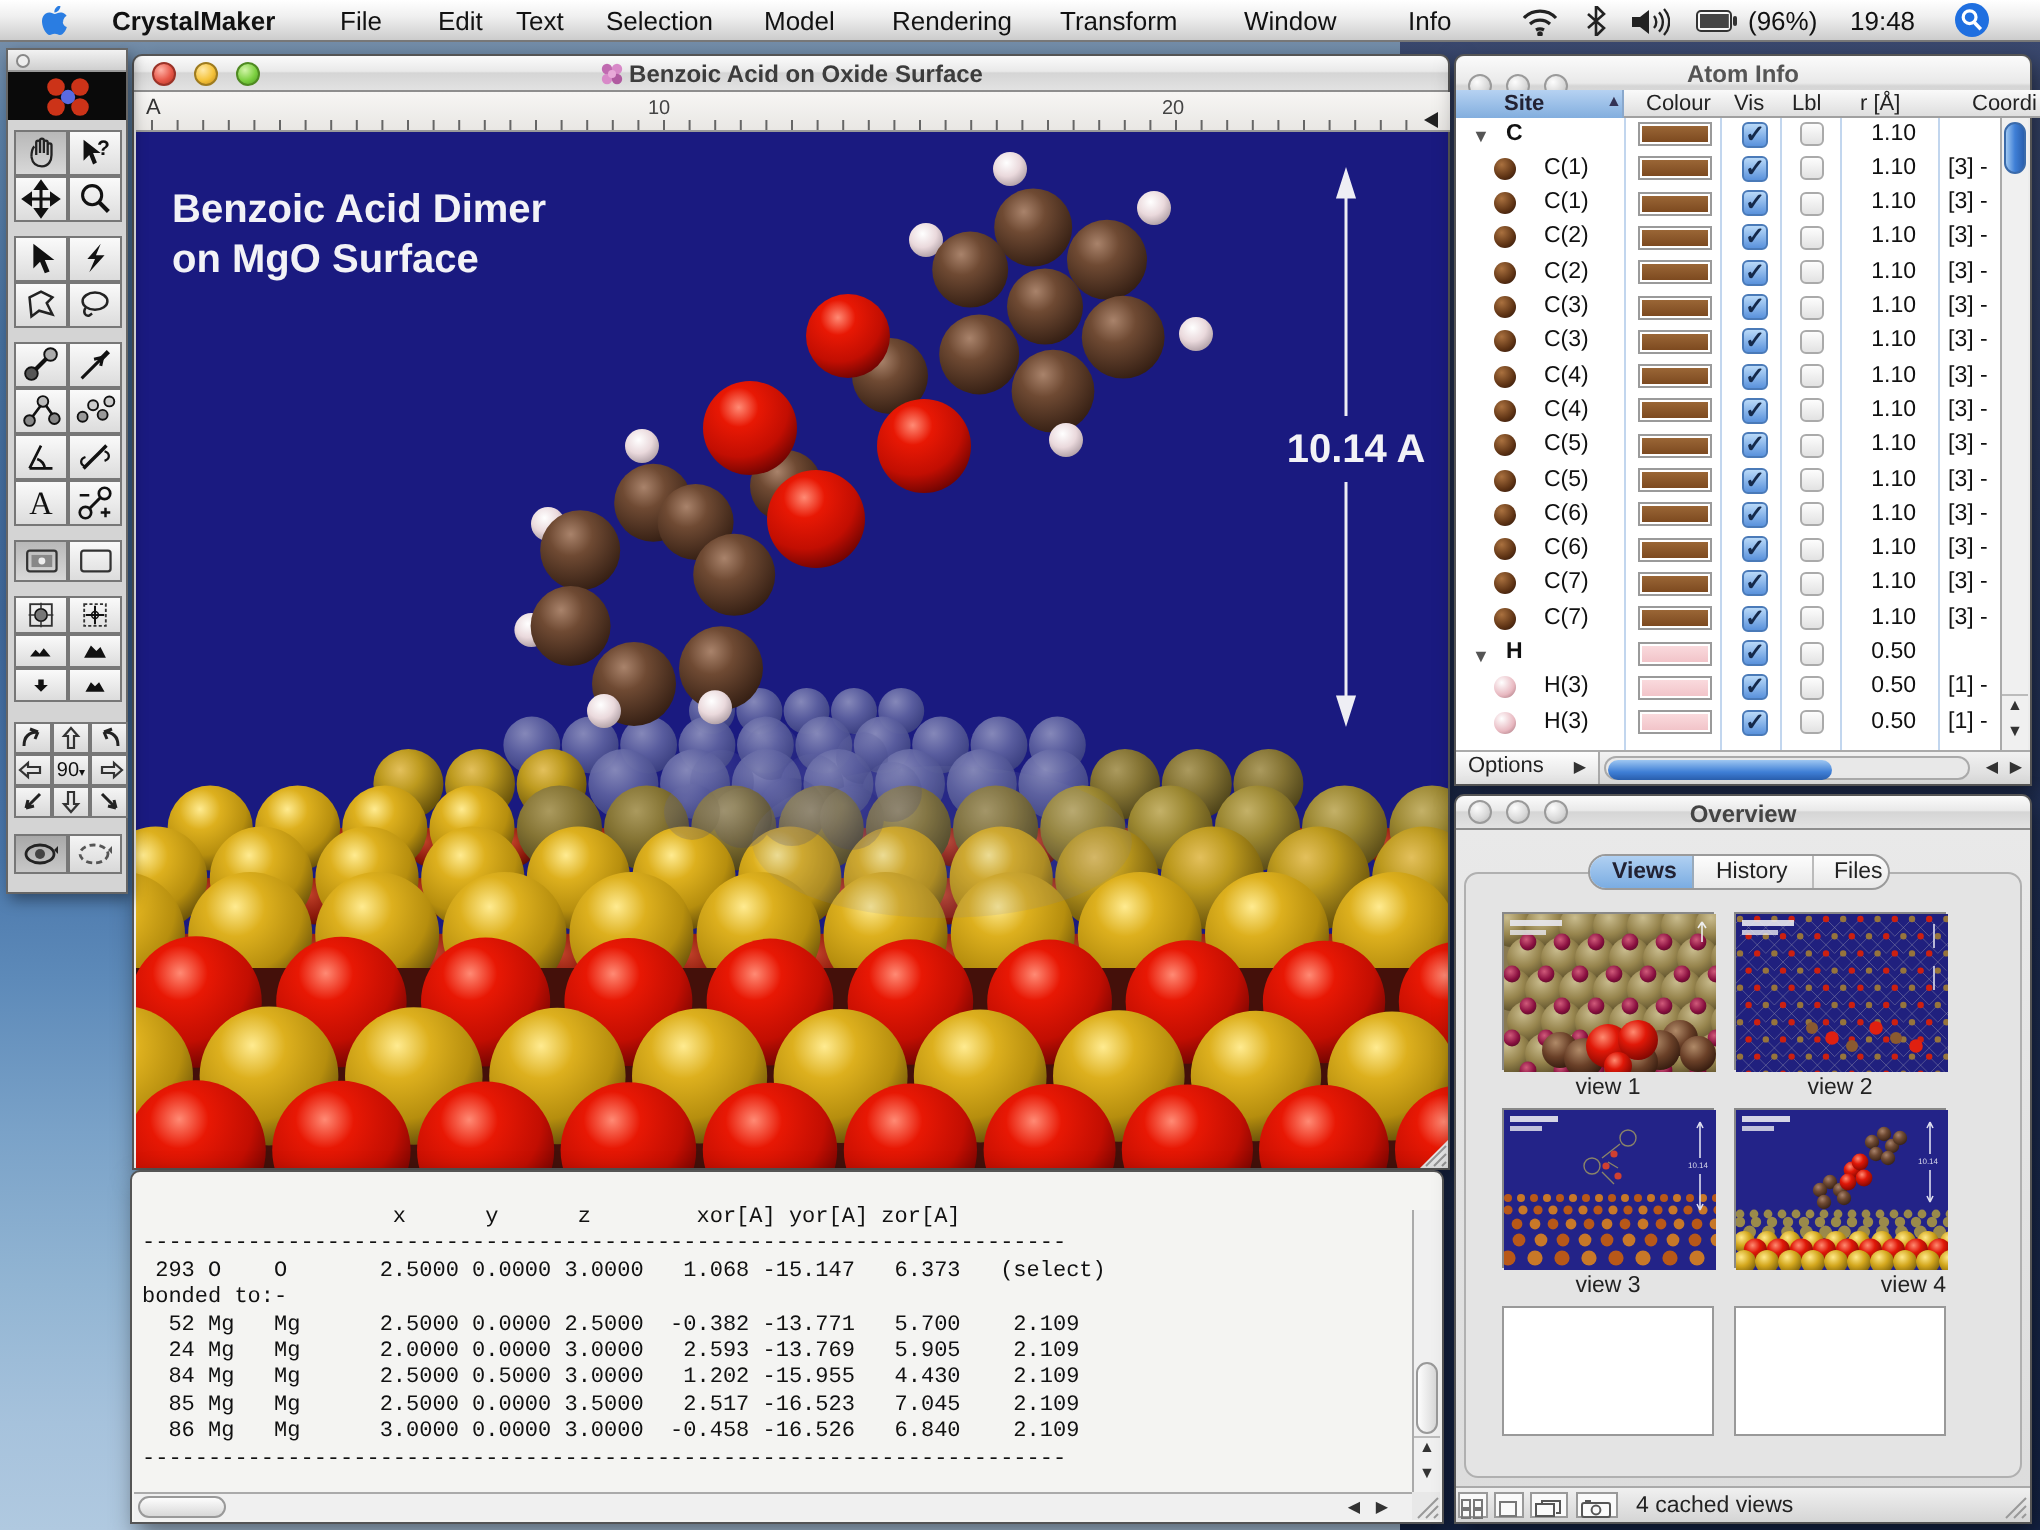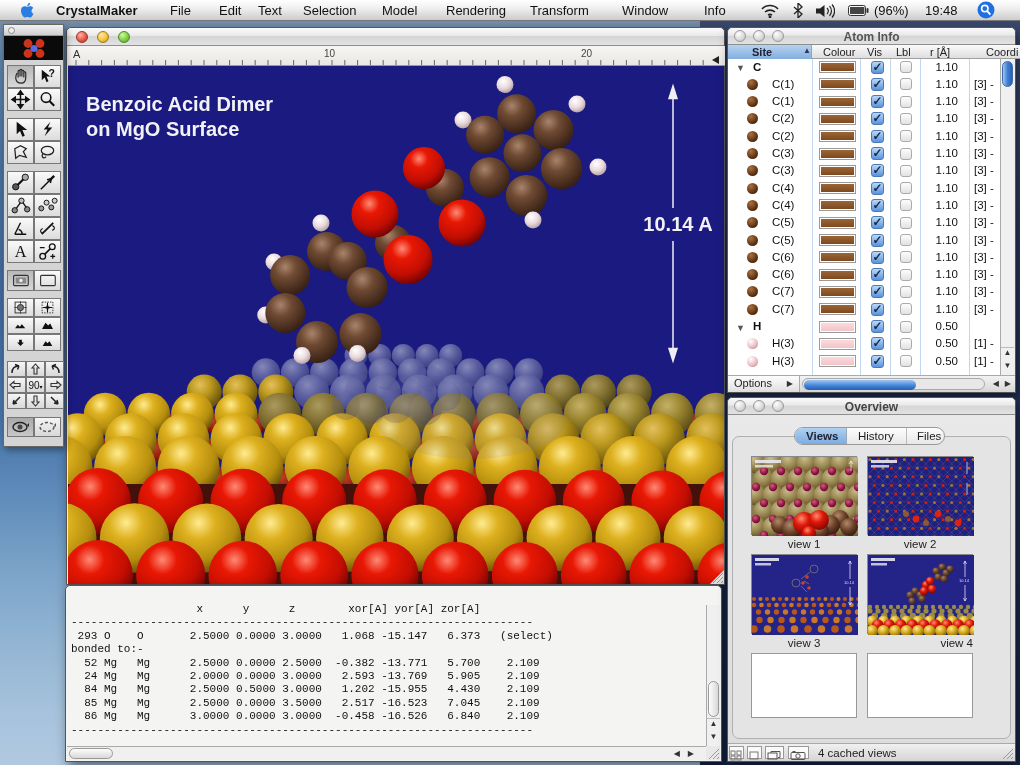--- a/index.html
+++ b/index.html
@@ -14,20 +14,28 @@
 .ttext{position:absolute;width:100%;text-align:center;font-size:13px;font-weight:bold;color:#3c3c3c;letter-spacing:0;}
 </style></head>
 <body>
 <div class="deskR"></div>
 
 <div class="win" style="left:66px;top:27px;width:659px;height:558px;">
  <div class="tbar" style="height:18px;">
    <div class="tl red" style="left:9px;"></div>
    <div class="tl yel" style="left:30px;"></div>
    <div class="tl grn" style="left:51px;"></div>
+   <div class="ttext" style="top:2px;font-size:12px;">
+     <svg width="12" height="12" viewBox="0 0 12 12" style="vertical-align:-2px;margin-right:3px;">
+      <circle cx="3.5" cy="3.5" r="2.6" fill="#c06ab0"></circle>
+          <circle cx="8.5" cy="3.5" r="2.6" fill="#d889c8"></circle>
+      <circle cx="3.5" cy="8.5" r="2.6" fill="#d889c8"></circle>
+          <circle cx="8.5" cy="8.5" r="2.6" fill="#b05aa0"></circle>
+      <circle cx="6" cy="6" r="2" fill="#e8a8d8"></circle>
+     </svg>Benzoic Acid on Oxide Surface</div>
  </div>
 
 <div style="position:absolute;left:1px;top:18px;width:657px;height:20px;background:linear-gradient(180deg,#f7f6f4,#e9e7e4);border-bottom:1px solid #9a9a9a;">
  <span style="position:absolute;left:5px;top:2px;font-size:11px;color:#333;">A</span>
  <svg width="657" height="20" viewBox="0 0 657 20" style="position:absolute;left:0;top:0;">
   <line x1="8.0" y1="14" x2="8.0" y2="19" stroke="#666" stroke-width="1"></line>
         <line x1="20.8" y1="14" x2="20.8" y2="19" stroke="#666" stroke-width="1"></line>
         <line x1="33.6" y1="14" x2="33.6" y2="19" stroke="#666" stroke-width="1"></line>
         <line x1="46.4" y1="14" x2="46.4" y2="19" stroke="#666" stroke-width="1"></line>
         <line x1="59.2" y1="14" x2="59.2" y2="19" stroke="#666" stroke-width="1"></line>
@@ -372,21 +380,21 @@
    <span style="position:absolute;right:26px;top:2px;font-size:8px;color:#333;">◀</span>
    <span style="position:absolute;right:12px;top:2px;font-size:8px;color:#333;">▶</span>
  </div>
  <svg width="14" height="14" style="position:absolute;right:1px;bottom:1px;">
       <rect width="14" height="14" fill="#e8e8e8"></rect>
       <path d="M13 3 L3 13 M13 7 L7 13 M13 11 L11 13" stroke="#999" stroke-width="1"></path>
     </svg>
 </div>
 
 <div class="win" style="left:727px;top:27px;width:289px;height:366px;">
- <div class="tbar" style="height:17px;">
+ <div class="tbar" style="height:31px;">
    <div class="tl off" style="left:6px;"></div>
    <div class="tl off" style="left:25px;"></div>
    <div class="tl off" style="left:44px;"></div>
    <div class="ttext" style="top:1.5px;font-size:12px;color:#555;">Atom Info</div>
  </div>
  <div style="position:absolute;left:0;top:17px;width:295px;height:14px;background:linear-gradient(180deg,#fafafa,#dedede);border-bottom:1px solid #a0a0a0;">
   <div style="position:absolute;left:0;top:0;width:84px;height:14px;background:linear-gradient(180deg,#b6d2f2,#82aede);border-right:1px solid #8aa8cc;"></div>
   <span style="position:absolute;left:24px;top:0.5px;font-size:11px;font-weight:bold;color:#223;">Site</span>
   <span style="position:absolute;left:75px;top:1px;font-size:8px;color:#335;">▲</span>
   <span style="position:absolute;left:95px;top:0.5px;font-size:11px;color:#222;">Colour</span>

